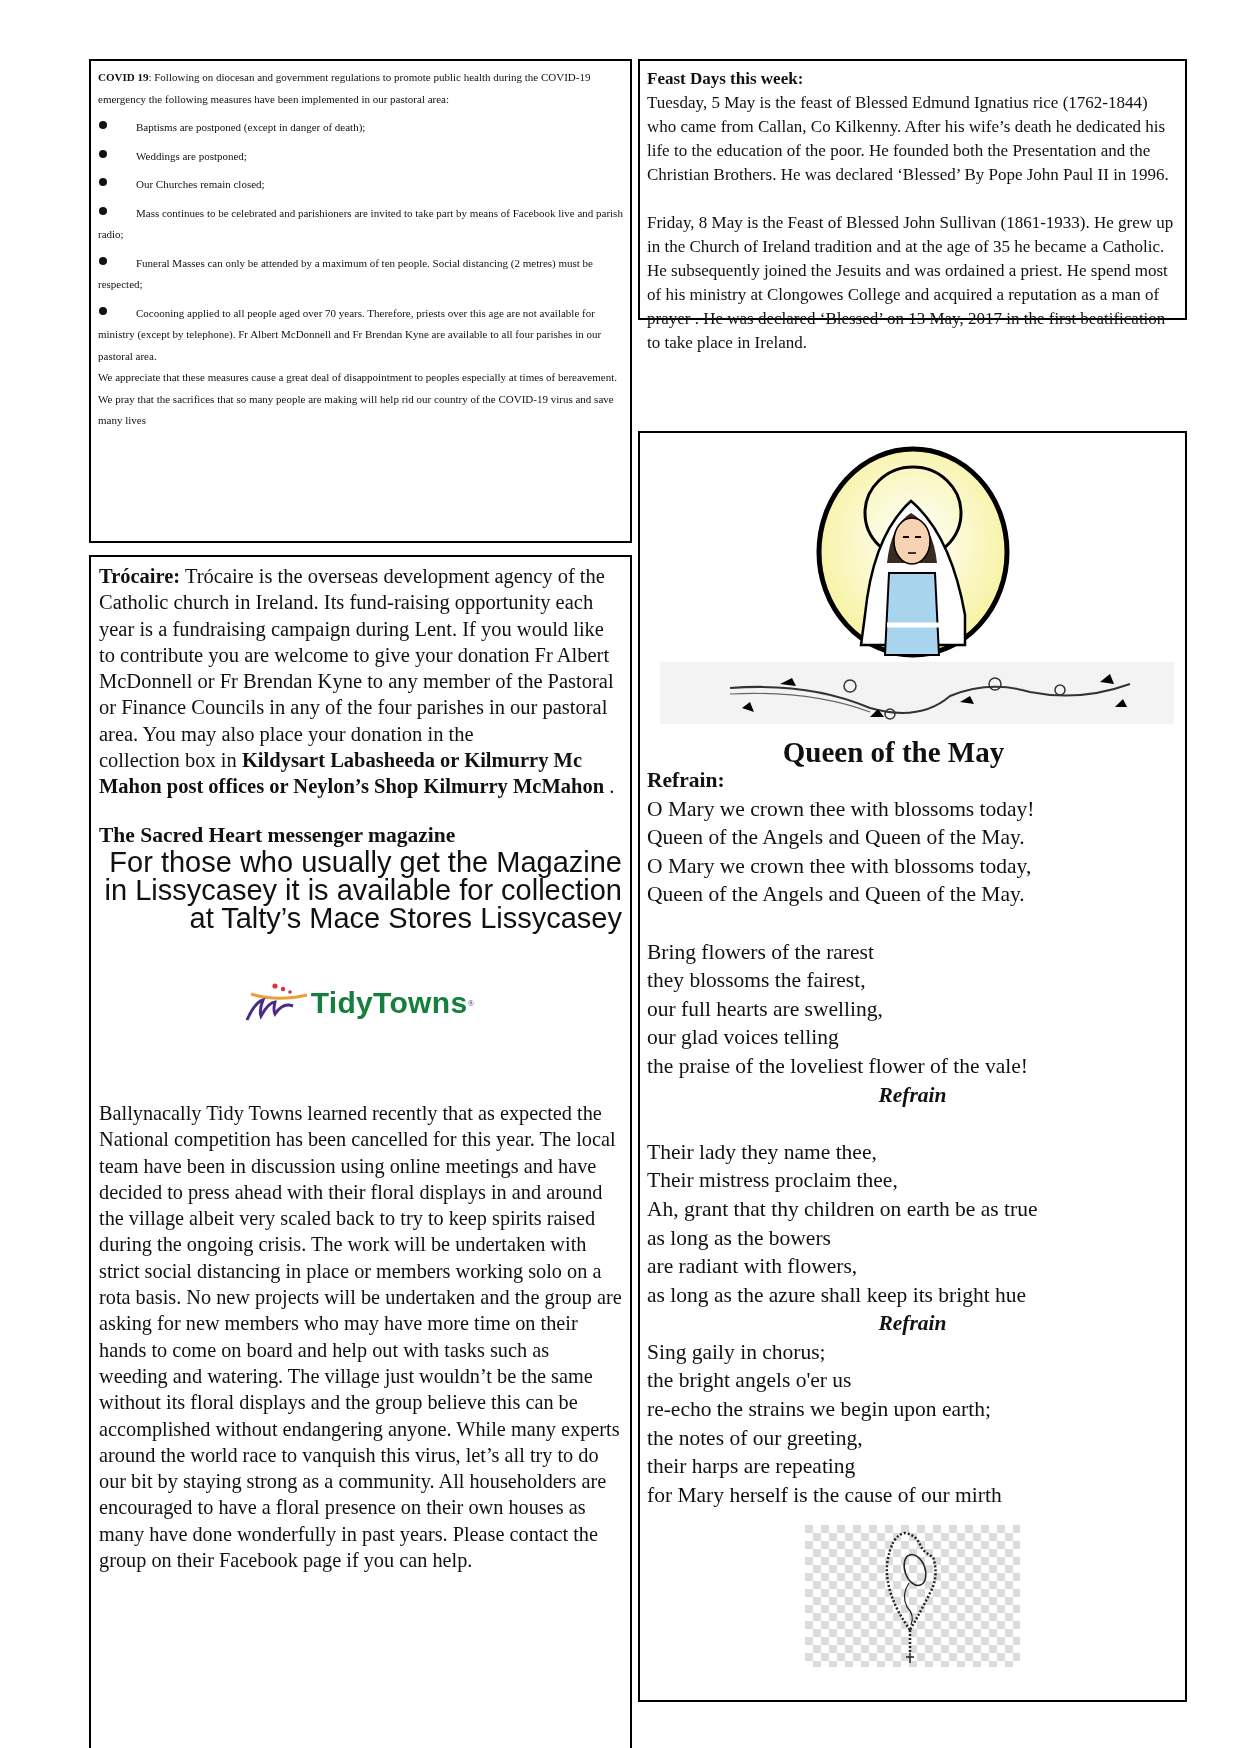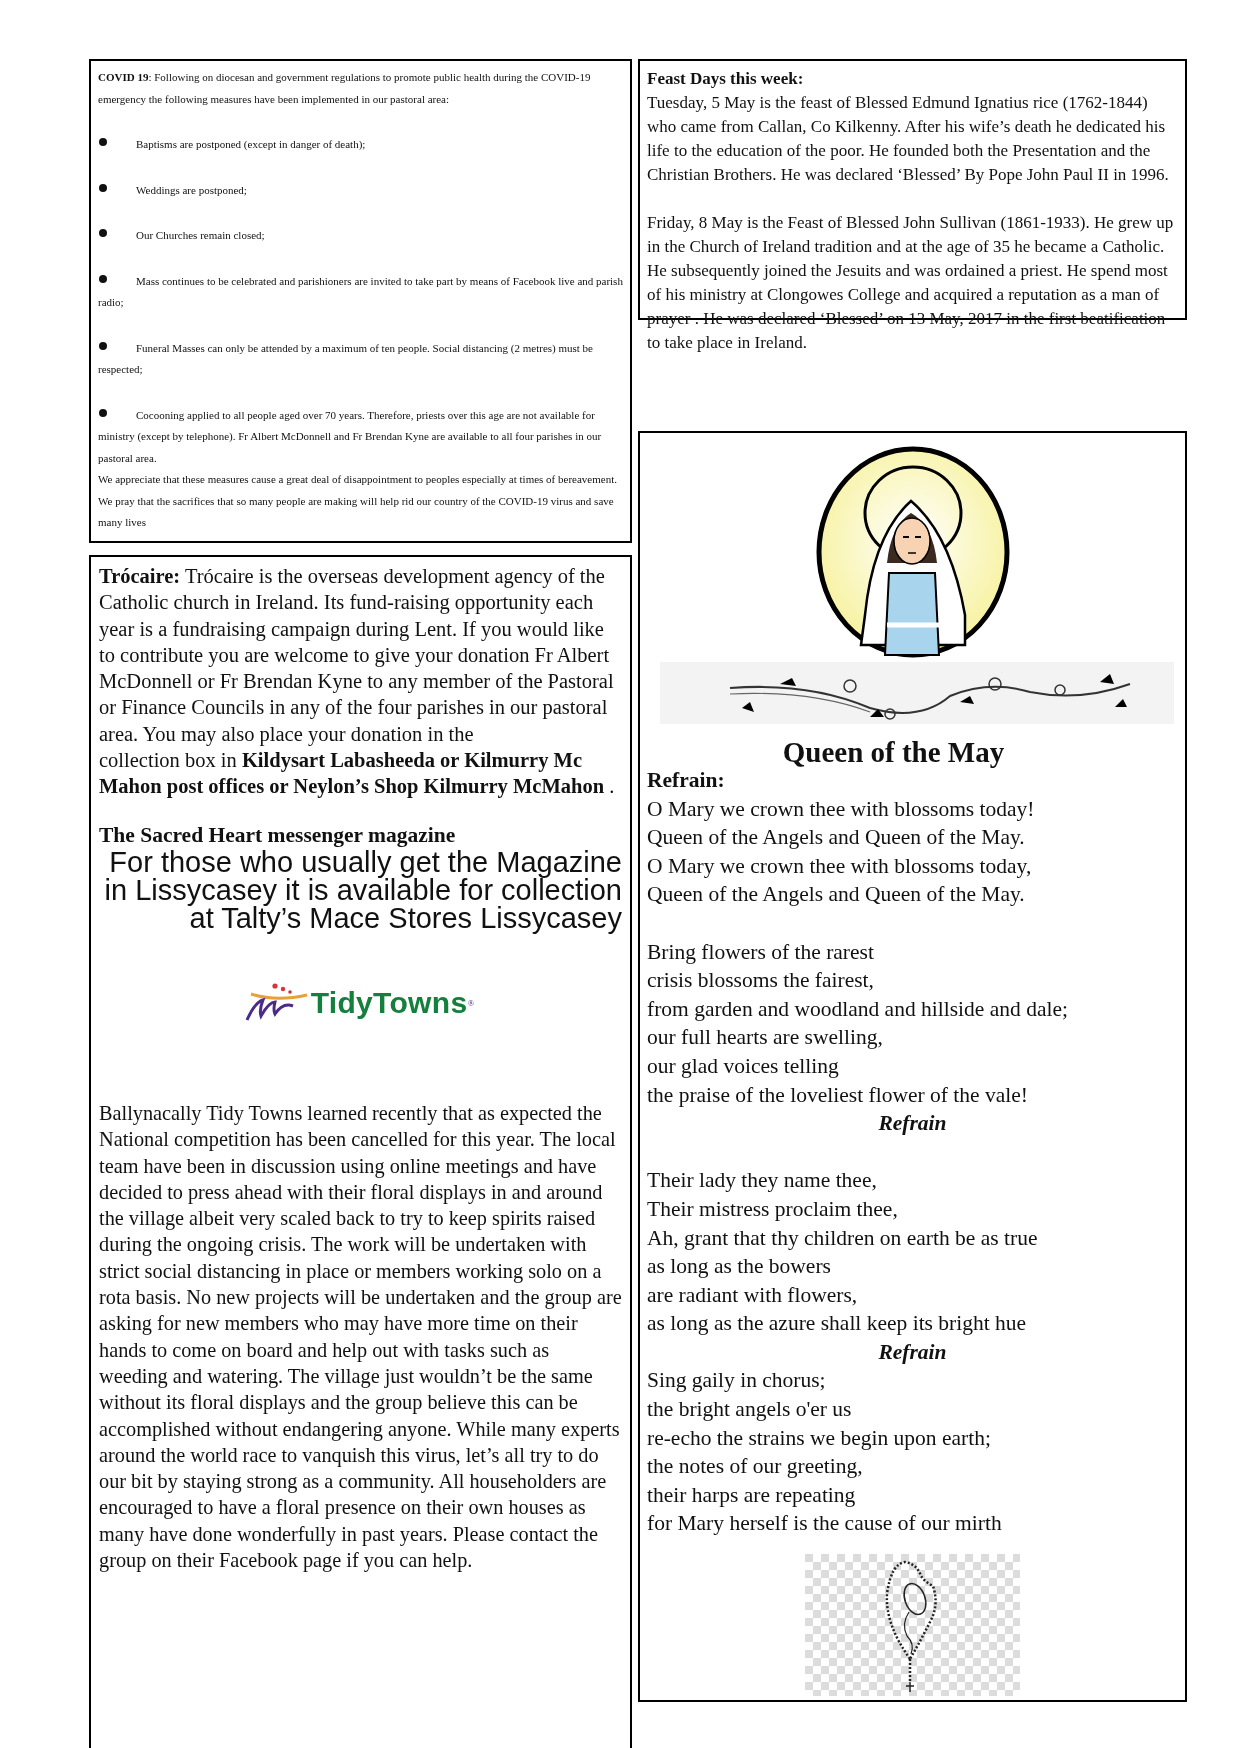--- a/index.html
+++ b/index.html
@@ -4,21 +4,21 @@
 <style>
   html, body { margin:0; padding:0; background:#ffffff; }
   body { width:1235px; height:1748px; position:relative; font-family:"Liberation Serif", serif; color:#111; }
   .box { position:absolute; border:2px solid #000; box-sizing:border-box; background:#fff; }
   #covid { left:89px; top:59px; width:543px; height:484px; padding:6px 7px; font-size:11px; line-height:21.5px; }
   #feast { left:638px; top:59px; width:549px; height:261px; padding:6px 7px; font-size:17px; line-height:24px; }
   #trocaire { left:89px; top:555px; width:543px; height:1340px; padding:6px 8px; font-size:20.5px; line-height:26.3px; }
   #queen { left:638px; top:431px; width:549px; height:1271px; padding:0 7px; font-size:21.5px; line-height:28.6px; }
   p { margin:0; }
   b { font-weight:bold; }
-  .bl { margin-top:24px; }
+  .bl { margin-top:7px; }
   .bl .dot { display:inline-block; width:8px; height:8px; border-radius:50%; background:#111; vertical-align:2px; margin-right:29px; margin-left:1px; }
   .spacer { height:24px; }
   .heading-lg { font-family:"Liberation Serif", serif; font-weight:bold; font-size:21.5px; margin-top:22px; }
   .sans { font-family:"Liberation Sans", sans-serif; font-size:29px; line-height:28px;text-align:right; }
   .logo { display:flex; align-items:center; justify-content:center; margin:44px 0 70px -6px; height:54px; }
   .logo-text { font-family:"Liberation Sans", sans-serif; font-weight:bold; color:#15803d; font-size:30px; letter-spacing:0.3px; }
   .tidy-body { font-size:20.3px; line-height:26.3px; }
   .madonna { margin:12px auto 0; display:block; }
   .vine { margin:2px 0 0 13px; width:514px; height:62px; background:#f3f3f3; }
   .song-title { text-align:center; font-weight:bold; font-size:29px; margin-top:14px; line-height:28px; padding-right:38px; }
@@ -101,22 +101,21 @@
   </div>
 
   <p class="song-title">Queen of the May</p>
   <p class="refrain-h">Refrain:</p>
   <p>O Mary we crown thee with blossoms today!</p>
   <p>Queen of the Angels and Queen of the May.</p>
   <p>O Mary we crown thee with blossoms today,</p>
   <p>Queen of the Angels and Queen of the May.</p>
   <div class="verse-gap"></div>
   <p>Bring flowers of the rarest</p>
-  <p>crisis blossoms the fairest,</p>
-  <p>from garden and woodland and hillside and dale;</p>
+  <p>they blossoms the fairest,</p>
   <p>our full hearts are swelling,</p>
   <p>our glad voices telling</p>
   <p>the praise of the loveliest flower of the vale!</p>
   <p class="refrain-i">Refrain</p>
   <div class="verse-gap"></div>
   <p>Their lady they name thee,</p>
   <p>Their mistress proclaim thee,</p>
   <p>Ah, grant that thy children on earth be as true</p>
   <p>as long as the bowers</p>
   <p>are radiant with flowers,</p>

